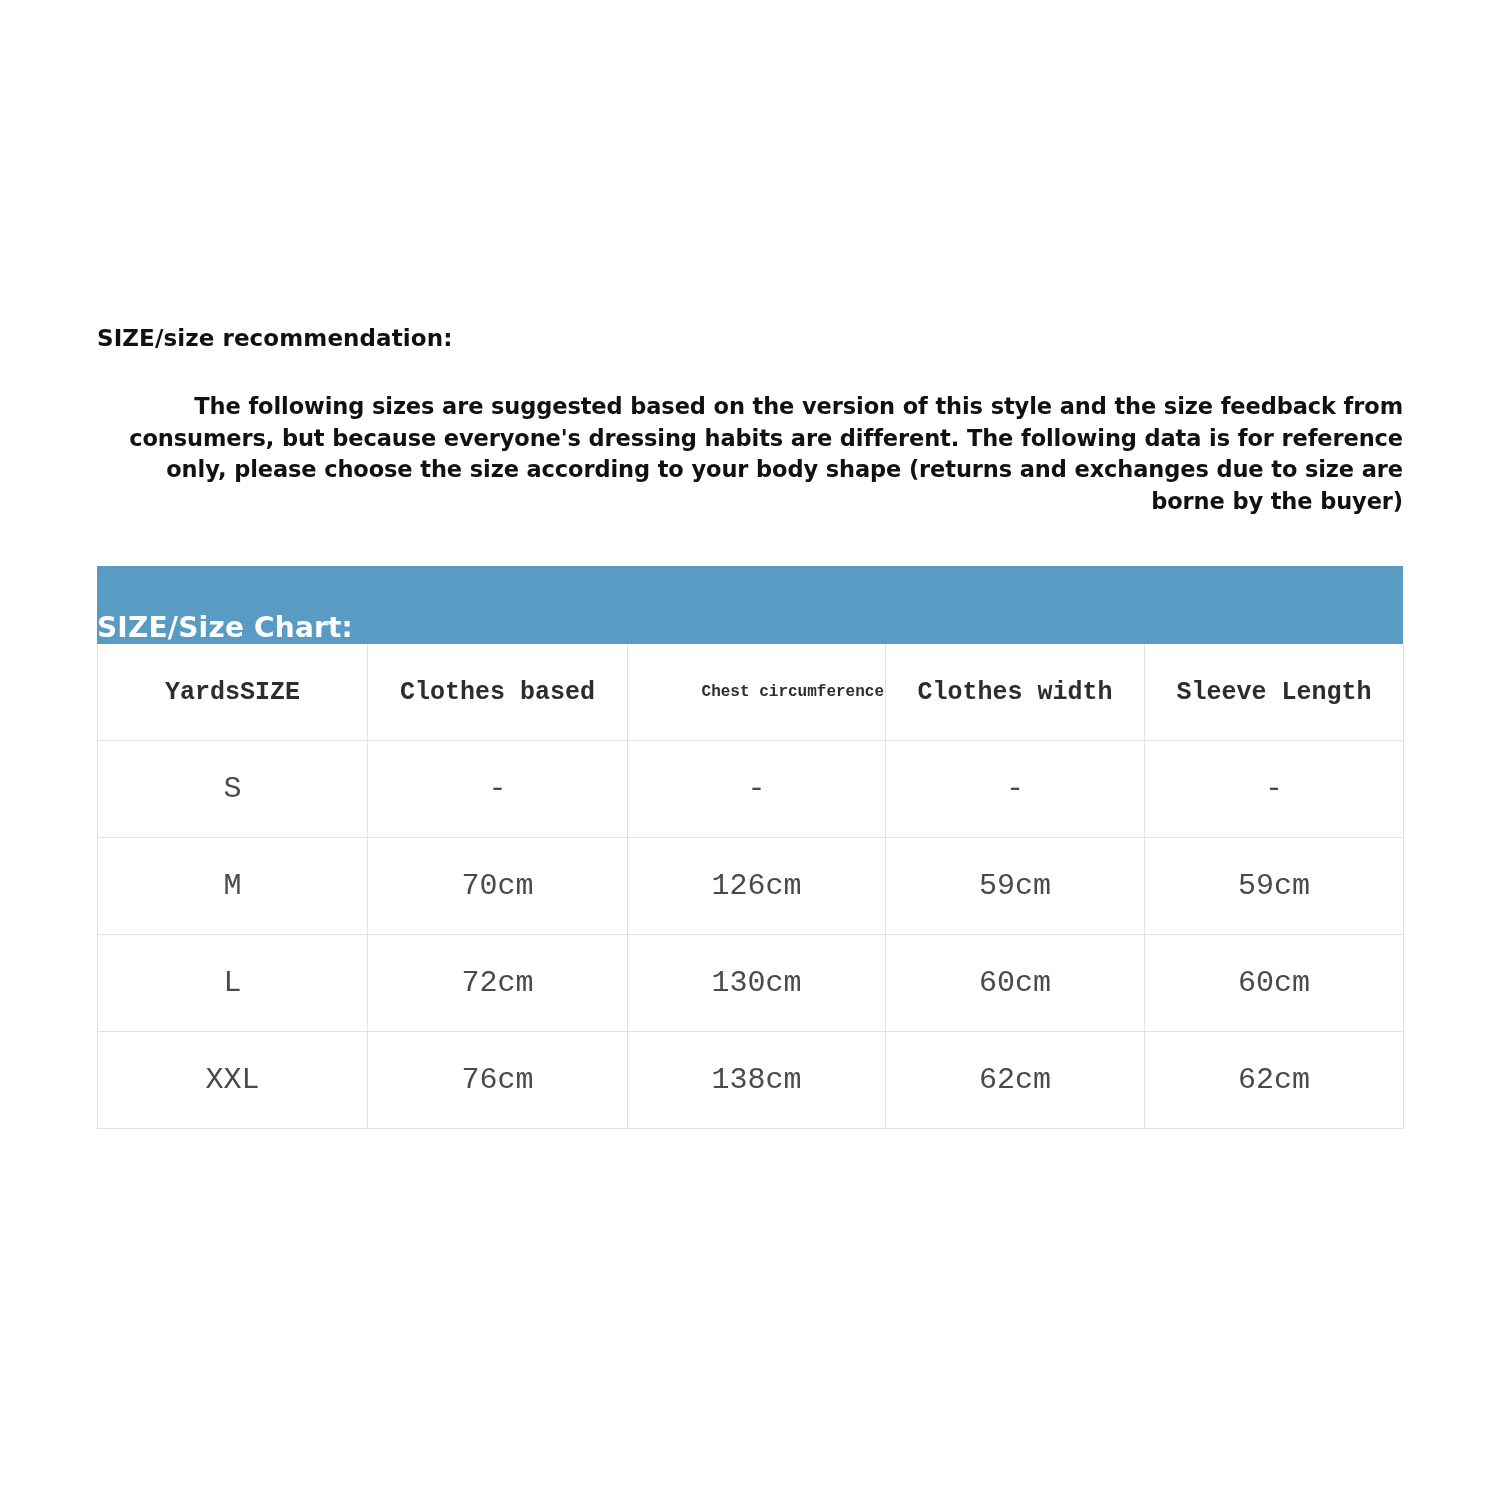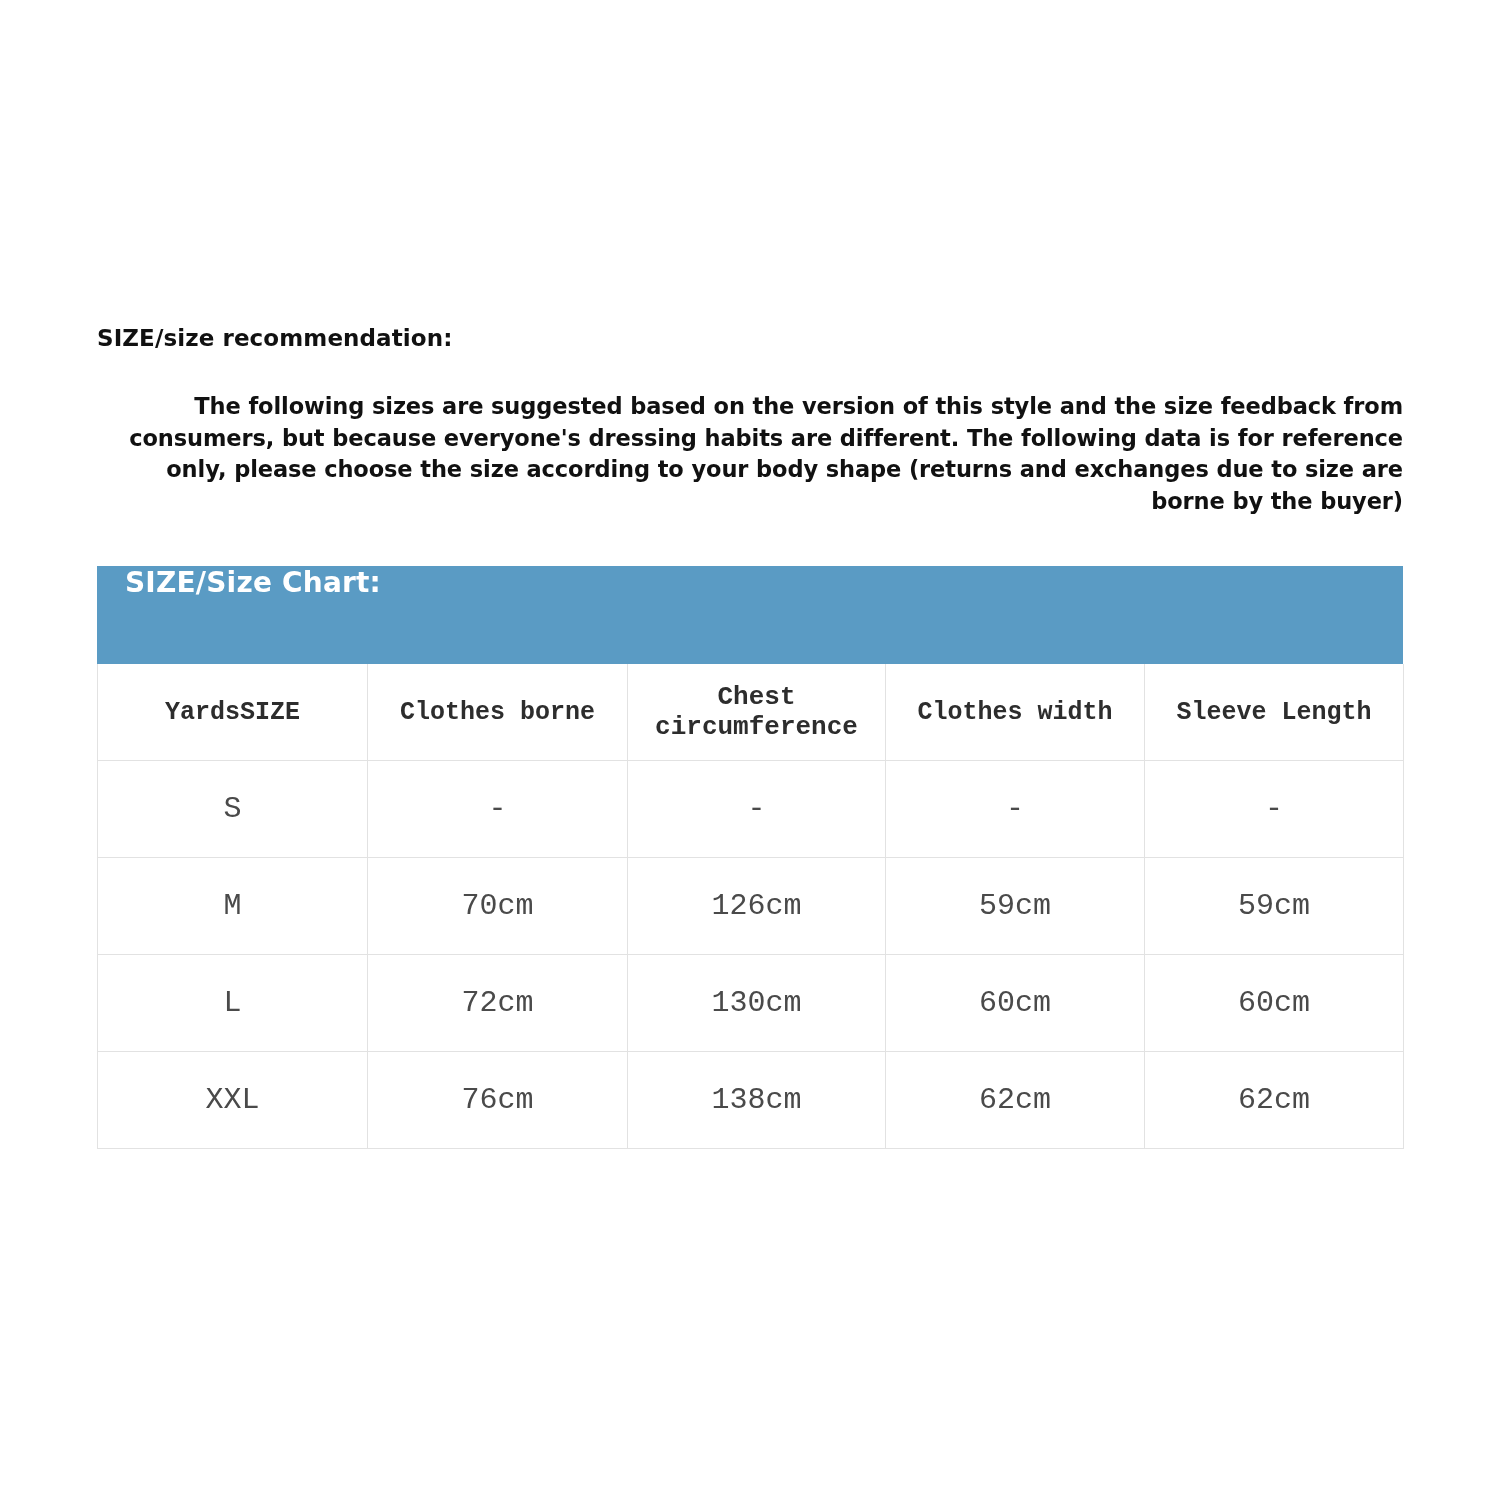--- a/index.html
+++ b/index.html
@@ -41,24 +41,23 @@
     font-size: 22.5px;
     font-weight: bold;
     color: #111;
     line-height: 1.42;
     margin: 0 0 48px 0;
     letter-spacing: -0.1px;
     text-align: right;
   }
   .chart-header {
     background: #5a9bc4;
-    height: 98px;
+    height: 78px;
     display: flex;
-    align-items: flex-start;
-    padding-left: 28px;
+    align-items: flex-end;
     box-sizing: border-box;
   }
   .chart-header-text {
     color: #ffffff;
     font-size: 28px;
     font-weight: bold;
     letter-spacing: 0.2px;
   }
   table.size-table {
     border-collapse: collapse;
@@ -74,21 +73,22 @@
     font-family: Liberation Mono, monospace;
   }
   table.size-table thead th {
     height: 94px;
     font-size: 25px;
     font-weight: bold;
     color: #2d2d2d;
     border-top: none;
   }
   table.size-table thead th.hdr-chest {
-    font-size: 26px;
+    font-size: 16px;
+    text-align: right;
   }
   table.size-table tbody td {
     height: 94px;
     font-size: 30px;
     font-weight: normal;
     color: #4a4a4a;
   }
   table.size-table tbody td.size-label {
     font-size: 30px;
   }
@@ -116,21 +116,21 @@
       <colgroup>
         <col class="col-1">
           <col class="col-2">
           <col class="col-3">
           <col class="col-4">
           <col class="col-5">
       </colgroup>
       <thead>
         <tr>
           <th>YardsSIZE</th>
-          <th>Clothes borne</th>
+          <th>Clothes based</th>
           <th class="hdr-chest">Chest circumference</th>
           <th>Clothes width</th>
           <th>Sleeve Length</th>
         </tr>
       </thead>
       <tbody>
         <tr>
           <td class="size-label">S</td>
           <td>-</td>
           <td>-</td>

